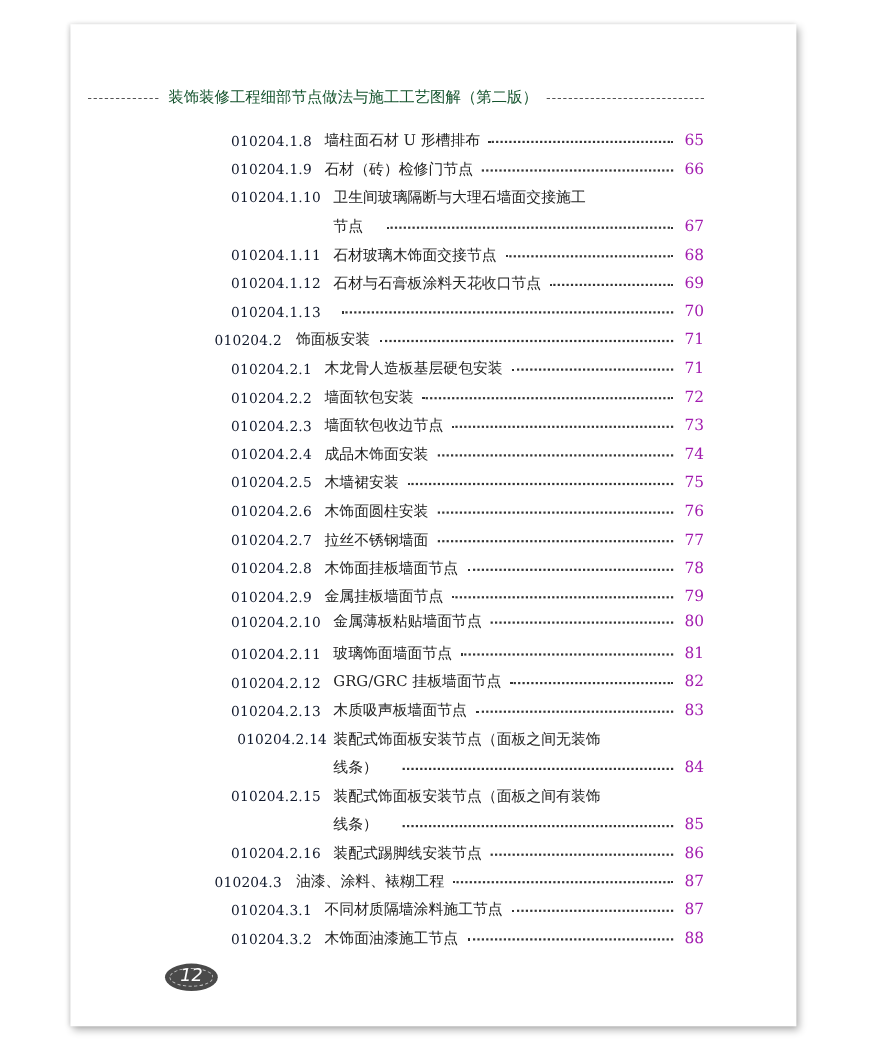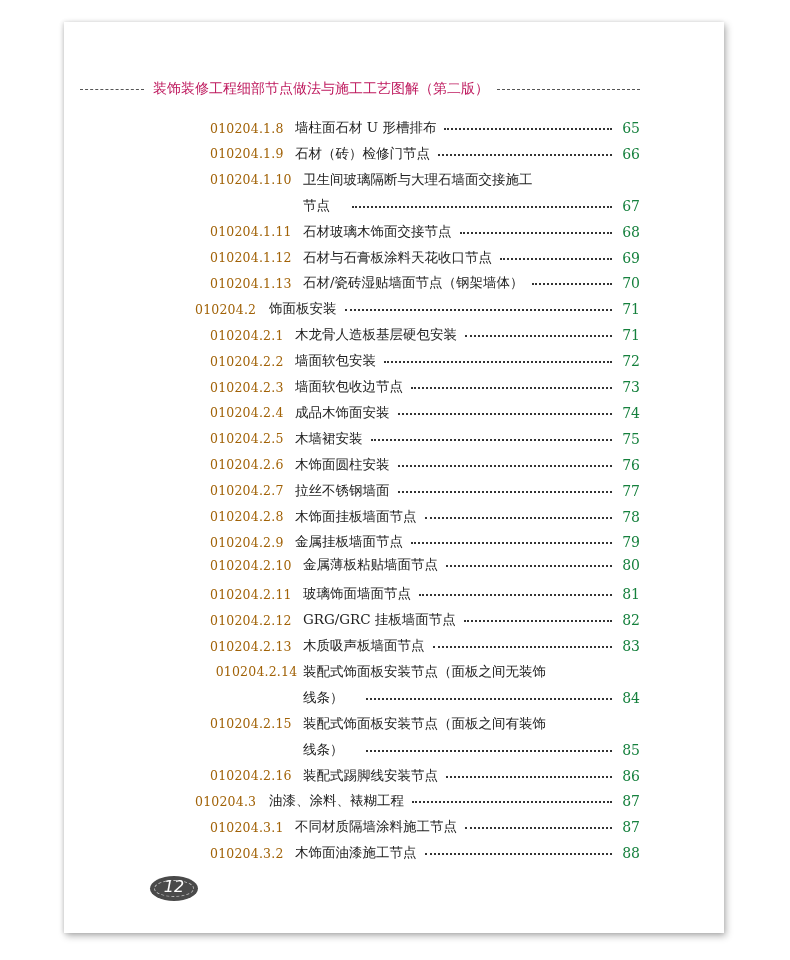--- a/index.html
+++ b/index.html
@@ -18,21 +18,21 @@
     background: #ffffff;
     box-shadow: 2px 3px 7px rgba(0,0,0,0.30), -1px 0 4px rgba(0,0,0,0.12);
   }
   .running-head {
     position: absolute;
     left: 16px; top: 57px;
     width: 560px;
     height: 20px;
     display: flex; align-items: center;
     font-family: Liberation Serif, serif;
-    font-size: 14px; color: #be185d;
+    font-size: 14px; color: #14532d;
     white-space: nowrap;
   }
   .dash-left {
     width: 64px; height: 0;
     border-top: 1.3px dashed #555;
     margin-right: 9px;
   }
   .dash-right {
     flex: 1; height: 0;
     border-top: 1.3px dashed #555;
@@ -45,37 +45,37 @@
   }
   .row {
     position: absolute;
     height: 26px;
     display: flex; align-items: center;
     font-size: 13.5px;
     white-space: nowrap;
   }
   .num {
     font-size: 12.5px;
-    color: #a16207;
+    color: #0f172a;
     letter-spacing: 0.2px;
   }
   .title {
     font-size: 13.5px;
     color: #222;
   }
   .leader {
     flex: 1;
     height: 0;
     border-bottom: 2px dotted #333;
     margin: 0 8px;
     position: relative; top: 1px;
   }
   .page-num {
     font-size: 14px;
-    color: #15803d;
+    color: #a21caf;
     width: 20px;
     text-align: right;
   }
   .folio {
     position: absolute;
     left: 87px; top: 855px;
     width: 46px; height: 23px;
     border-radius: 50%;
     background: #4a4a4a;
     box-shadow: 0 0 0 1px #4a4a4a;
@@ -137,21 +137,20 @@
         <span class="page-num">68</span>
       </div>
       <div class="row" style="top: 129.5px; left: 146px; width: 430px;">
         <span class="num" style="width: 93px; display: inline-block;">010204.1.12</span>
         <span class="title">石材与石膏板涂料天花收口节点</span>
         <span class="leader"></span>
         <span class="page-num">69</span>
       </div>
       <div class="row" style="top: 155.4px; left: 146px; width: 430px;">
         <span class="num" style="width: 93px; display: inline-block;">010204.1.13</span>
-        <span class="title">石材/瓷砖湿贴墙面节点（钢架墙体）</span>
         <span class="leader"></span>
         <span class="page-num">70</span>
       </div>
       <div class="row" style="top: 181.3px; left: 131px; width: 445px;">
         <span class="num" style="width: 74px; display: inline-block;">010204.2</span>
         <span class="title">饰面板安装</span>
         <span class="leader"></span>
         <span class="page-num">71</span>
       </div>
       <div class="row" style="top: 207.2px; left: 146px; width: 430px;">

